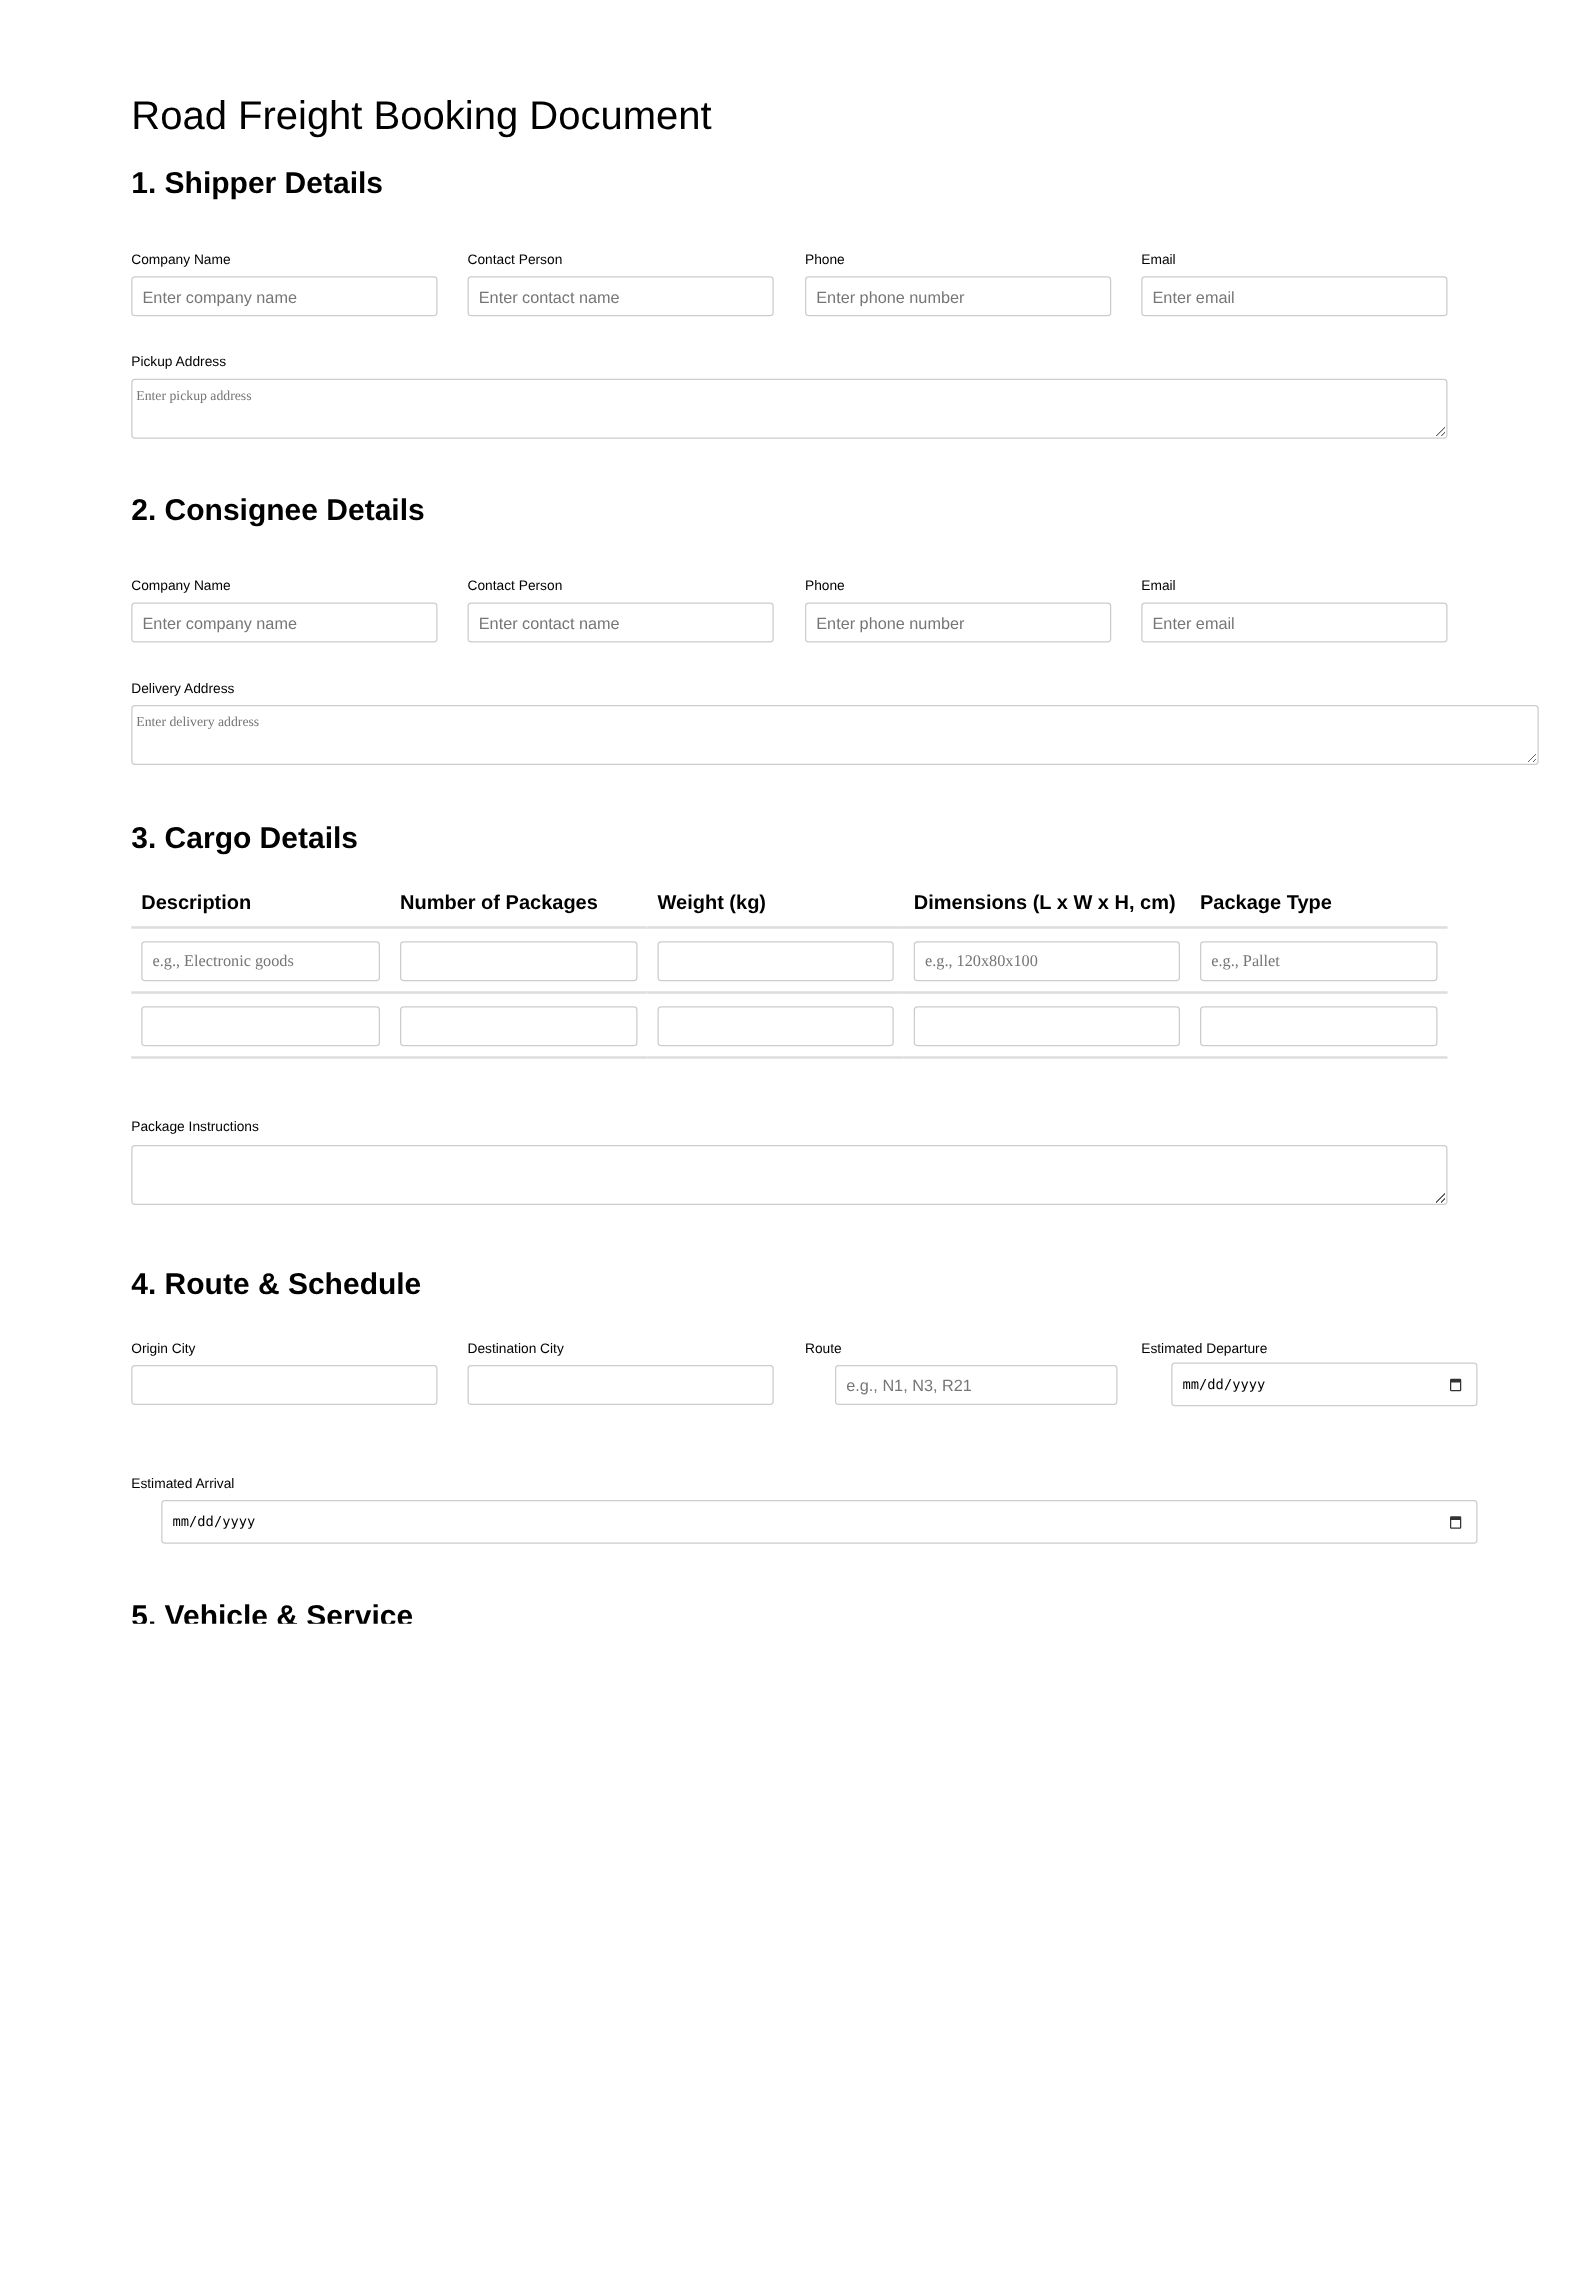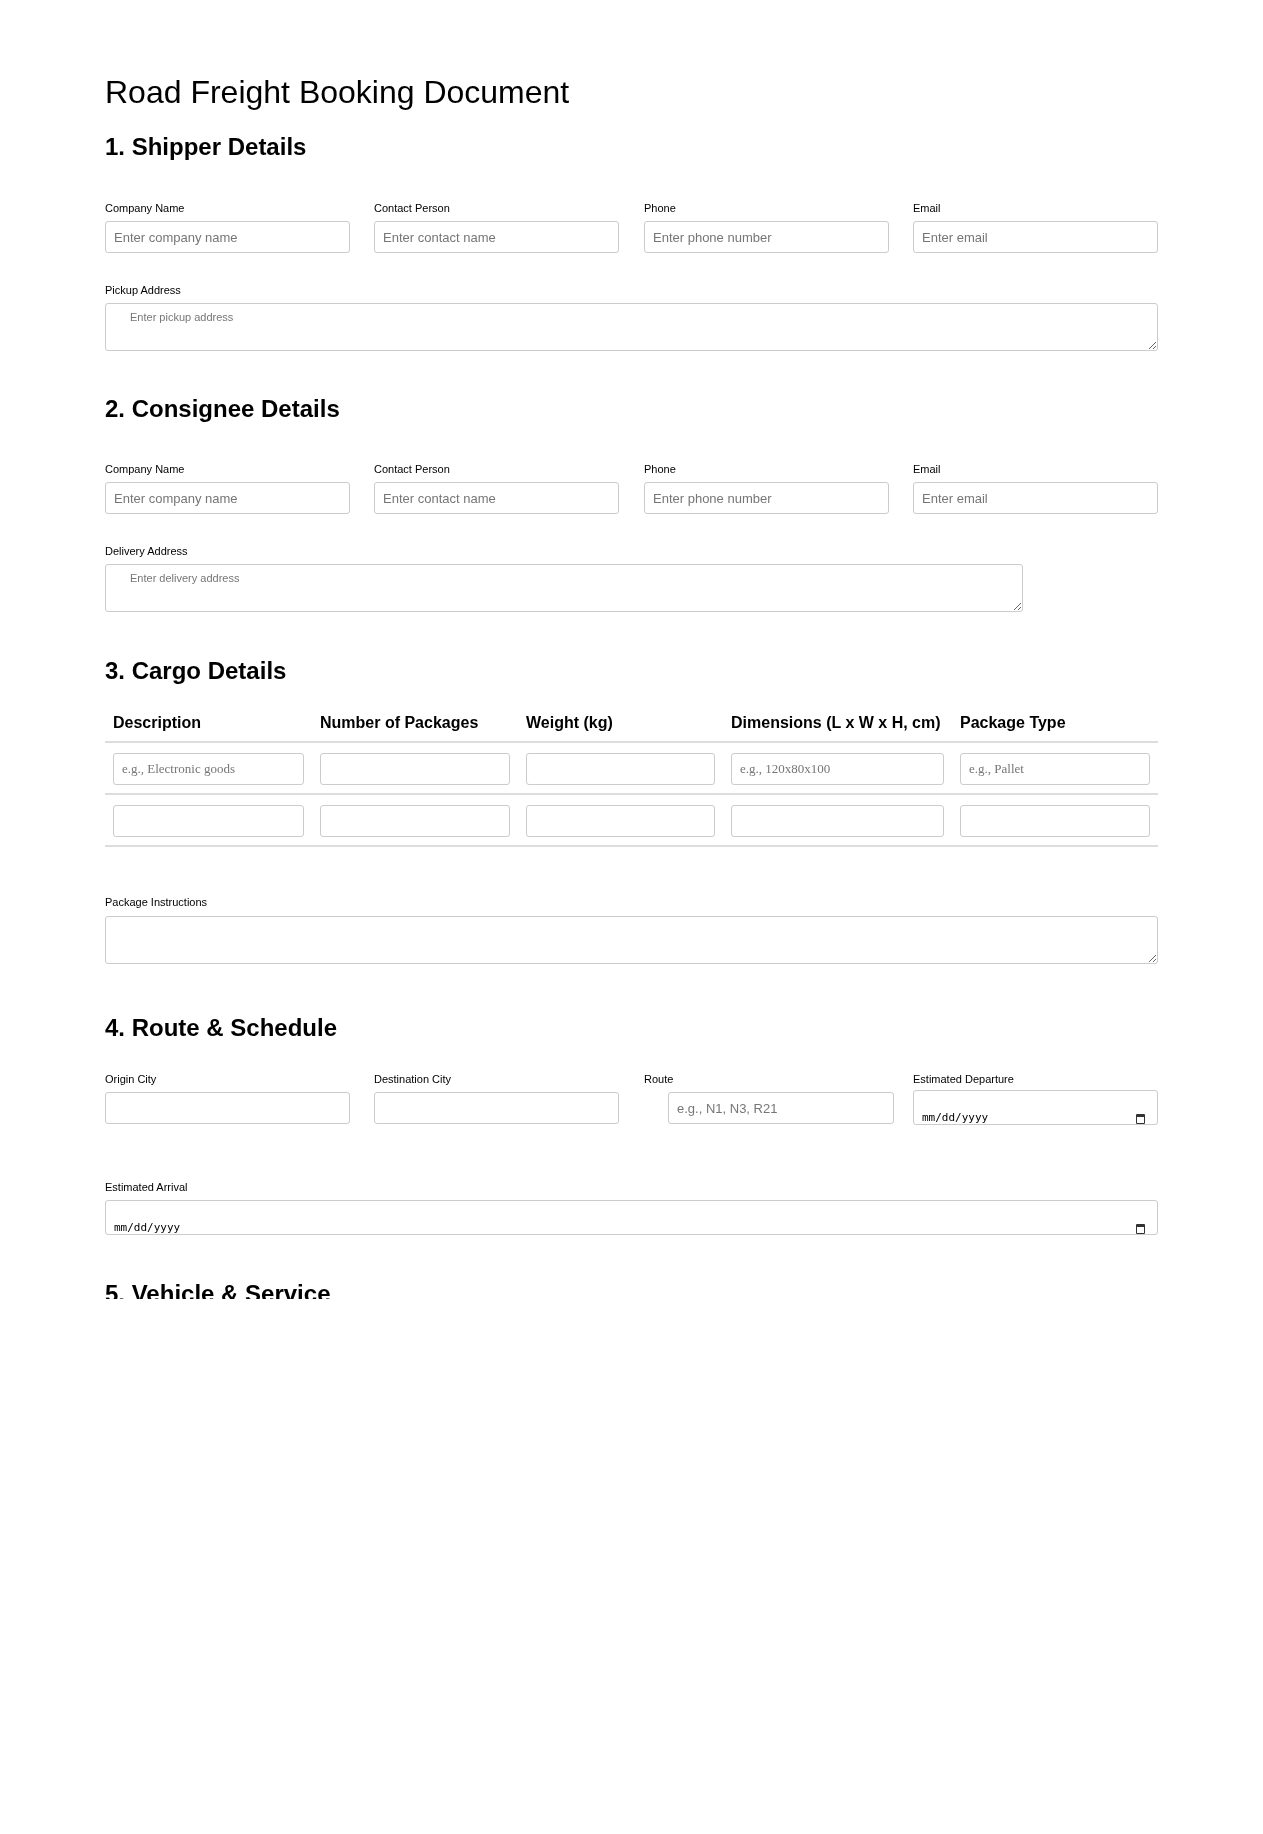--- a/index.html
+++ b/index.html
@@ -26,28 +26,28 @@
   .inp {
     position: absolute; box-sizing: border-box; height: 32px;
     border: 1px solid #cccccc; border-radius: 3px; background: #fff;
     font-family: Liberation Sans, sans-serif; font-size: 13px;
     padding: 0 8px; line-height: 30px; color: #0f172a; outline: none;
   }
   .inp::placeholder { color: #767676; }
   .ta {
     position: absolute; box-sizing: border-box; height: 48px;
     border: 1px solid #cccccc; border-radius: 3px; background: #fff;
-    font-family: Liberation Sans, sans-serif; font-size: 11px;
-    padding: 7px 24px; resize: vertical; outline: none; color: #000;
+    font-family: Liberation Serif, serif; font-size: 11px;
+    padding: 7px 3px; resize: vertical; outline: none; color: #000;
   }
   .ta::placeholder { color: #767676; }
   .date {
     position: absolute; box-sizing: border-box; height: 35px;
     border: 1px solid #cccccc; border-radius: 3px; background: #fff;
-    display: flex; align-items: flex-end; padding: 0 8px;
+    display: flex; align-items: center; padding: 0 8px; margin-left: 24px;
   }
   .date .dtext {
     font-family: "DejaVu Sans Mono", monospace; font-size: 11px; color: #000; flex: 1;
   }
   .date .cal {
     width: 9px; height: 10px; border: 1.5px solid #333; border-top-width: 3px;
     border-radius: 1px; box-sizing: border-box; margin-right: 4px;
   }
   
   .cargo-table {
@@ -104,21 +104,21 @@
     <span class="lbl" style="left:269px;top:460px">Contact Person</span>
     <input class="inp" style="left: 269px; top: 482px; width: 245px;" placeholder="Enter contact name">
 
     <span class="lbl" style="left:539px;top:460px">Phone</span>
     <input class="inp" style="left: 539px; top: 482px; width: 245px;" placeholder="Enter phone number">
 
     <span class="lbl" style="left:808px;top:460px">Email</span>
     <input class="inp" style="left: 808px; top: 482px; width: 245px;" placeholder="Enter email">
 
     <span class="lbl" style="left:0;top:542px">Delivery Address</span>
-    <textarea class="ta" style="left: 0px; top: 564px; width: 918px;" placeholder="Enter delivery address"></textarea>
+    <textarea class="ta" style="left: 0px; top: 564px; width: 1126px;" placeholder="Enter delivery address"></textarea>
 
     <h2 style="top:657px">3. Cargo Details</h2>
 
     <table class="cargo-table">
       <colgroup>
         <col style="width:207px">
           <col style="width:206px">
           <col style="width:205px">
           <col style="width:229px">
           <col style="width:206px">

